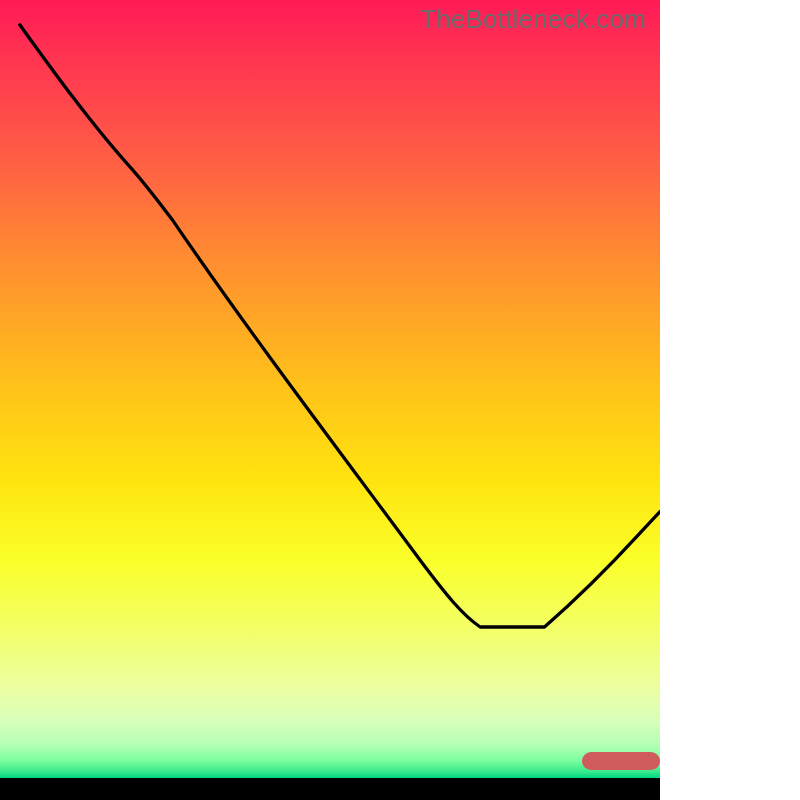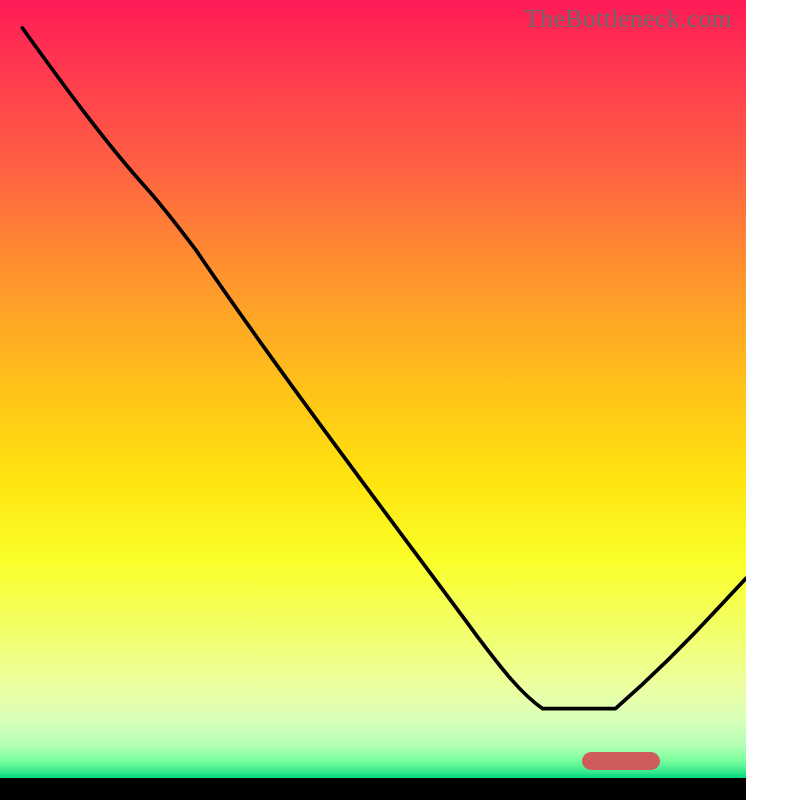--- a/index.html
+++ b/index.html
@@ -6,23 +6,22 @@
     margin: 0;
     padding: 0;
     width: 800px;
     height: 800px;
     overflow: hidden;
     background: #ffffff;
     font-family: Arial, Helvetica, sans-serif;
   }
   .canvas {
     position: relative;
-    width: 746px;
+    width: 660px;
     height: 800px;
-    font-family: Liberation Serif, serif;
   }
   .watermark {
     position: absolute;
     top: 4px;
     right: 14px;
     font-size: 26px;
     font-weight: 400;
     color: #6b6b6b;
     letter-spacing: 0.2px;
     z-index: 10;

